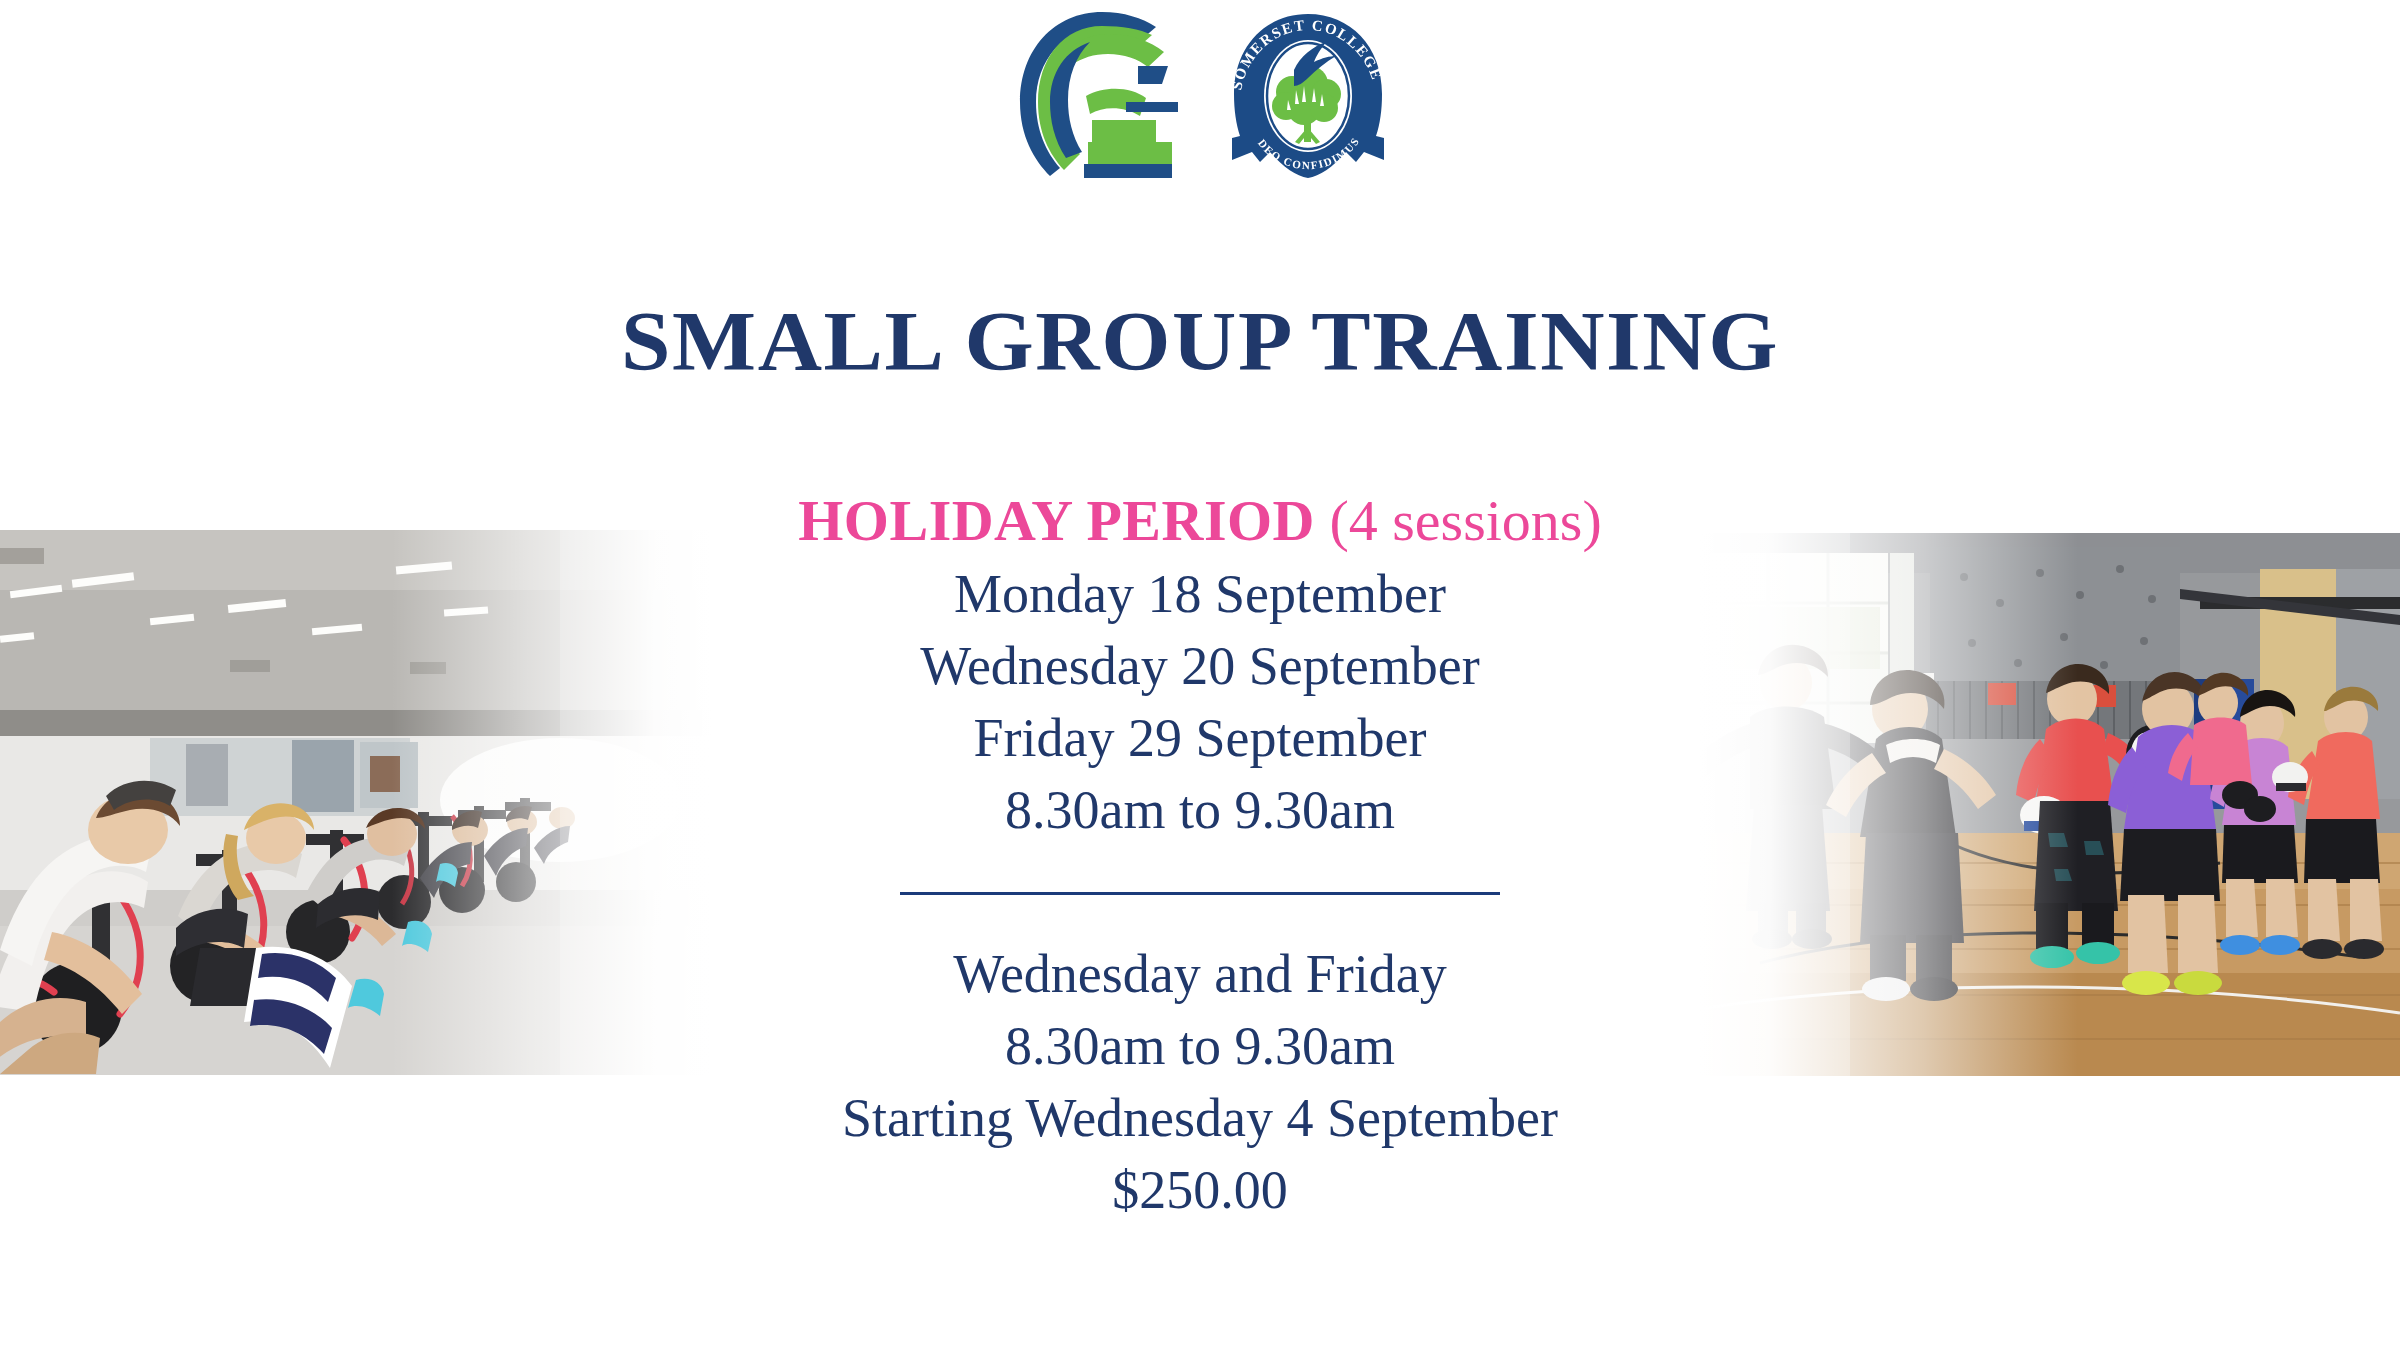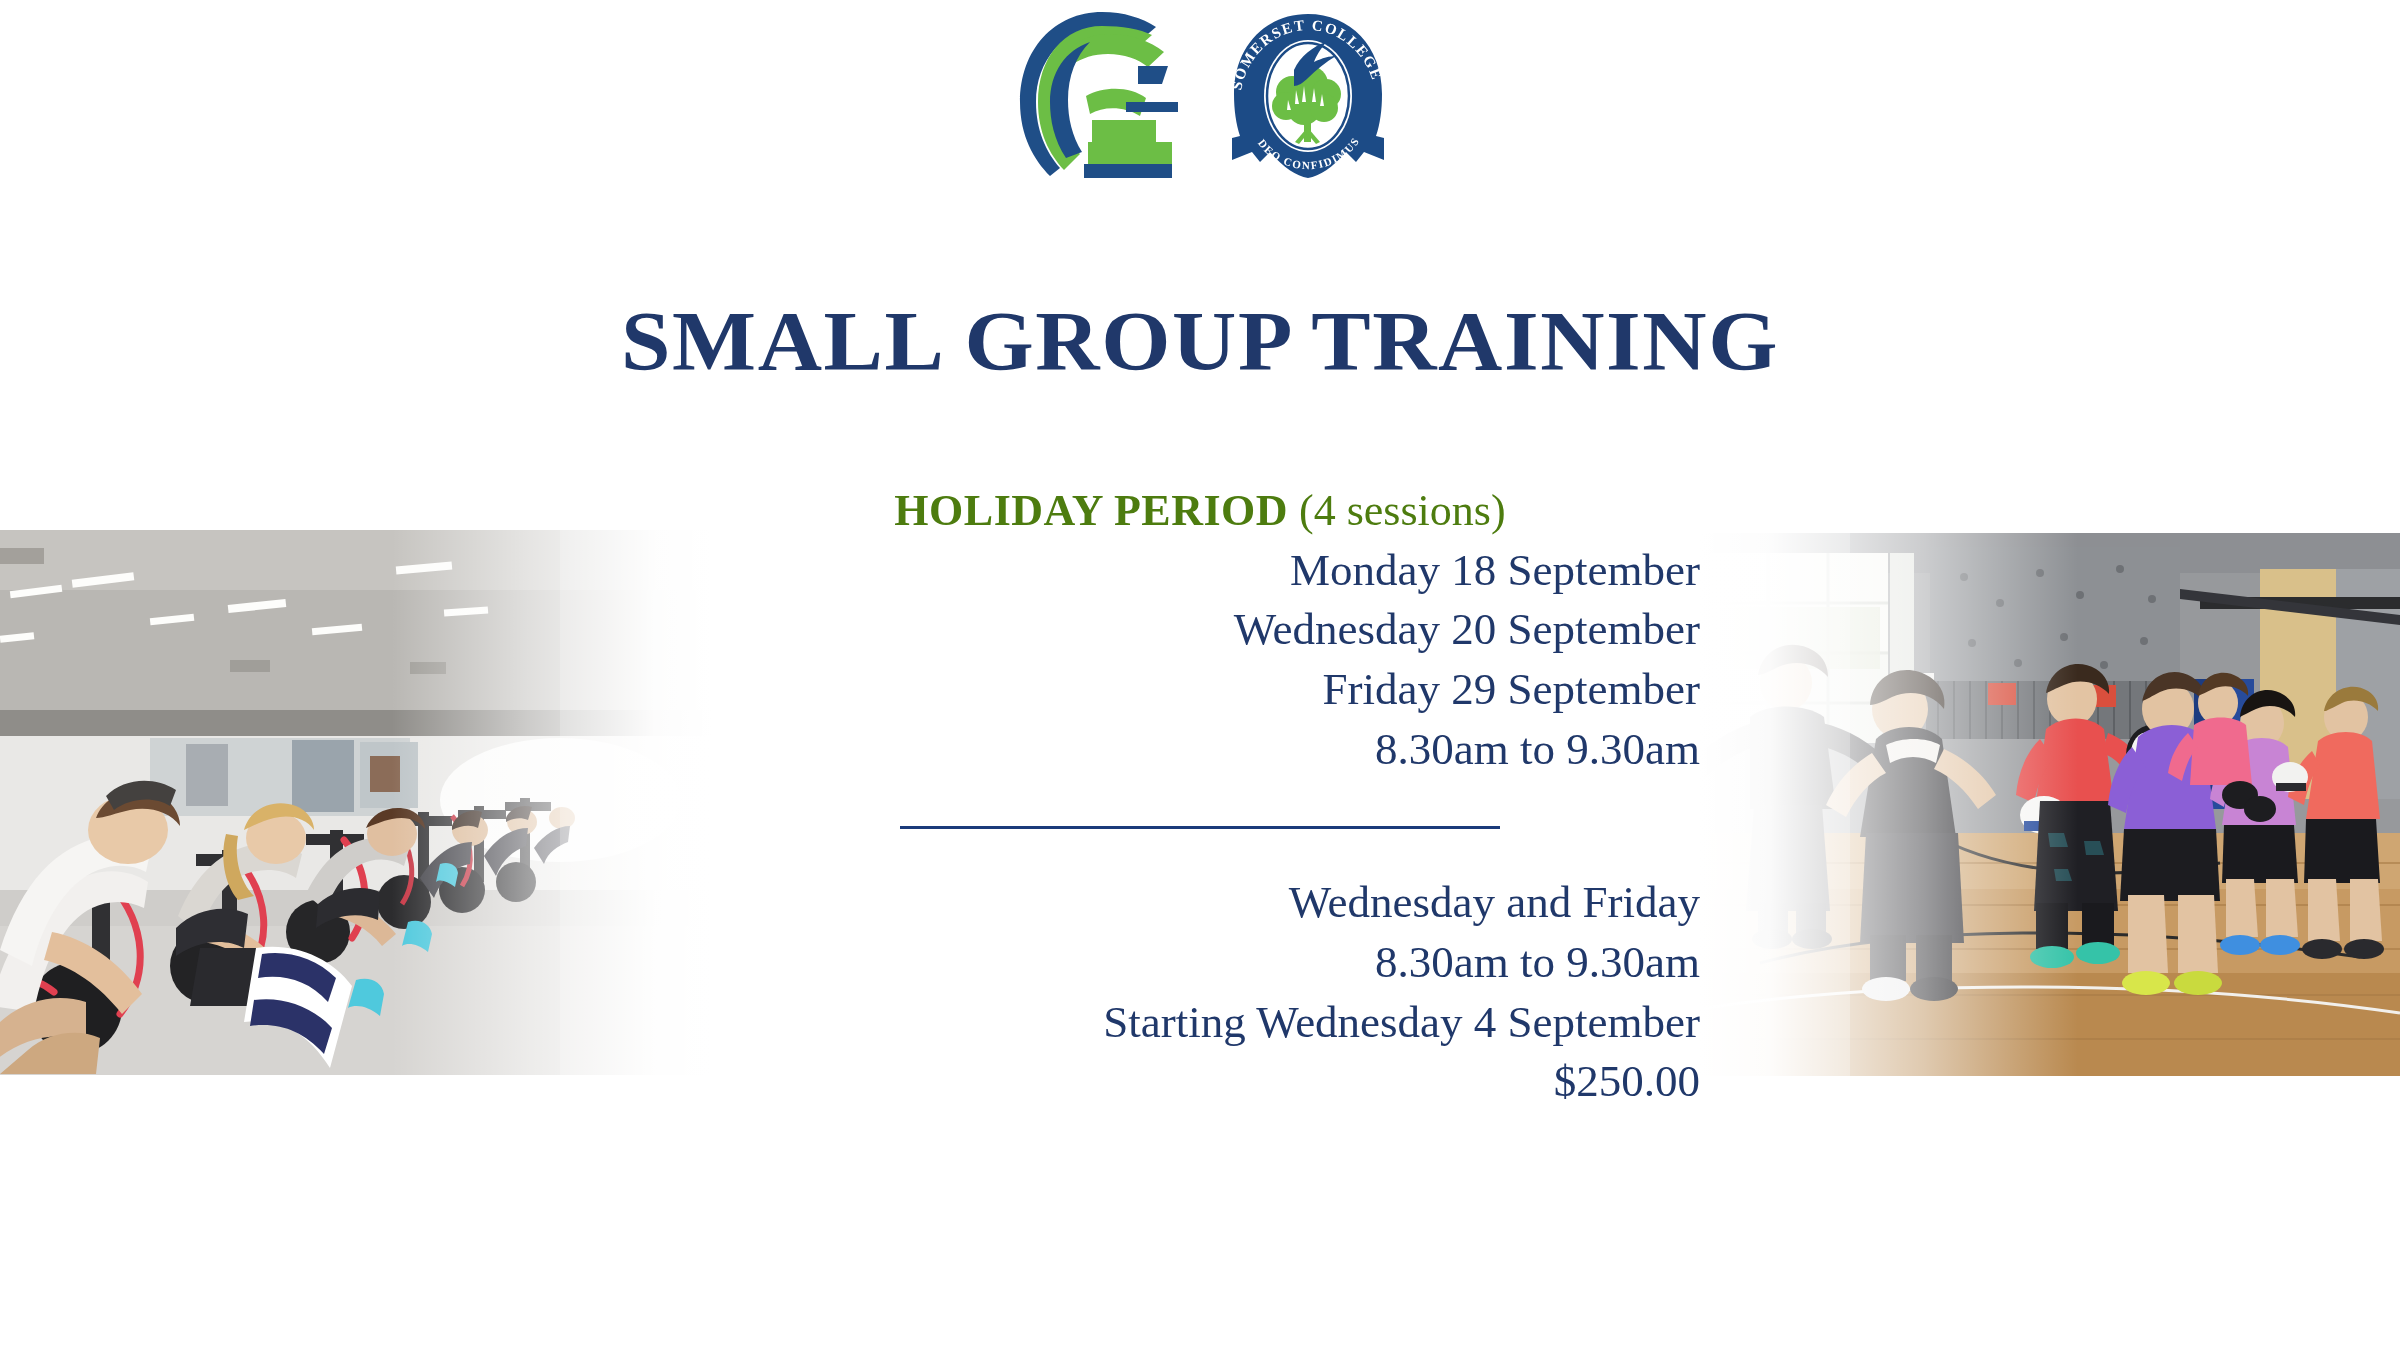--- a/index.html
+++ b/index.html
@@ -88,30 +88,29 @@
 
   
   #info-column {
     position: absolute;
     left: 700px;
     top: 482px;
     width: 1000px;
     text-align: center;
   }
   .block-line {
-    font-size: 45px;
+    font-size: 54px;
     line-height: 1.33;
     color: #20386a;
     white-space: nowrap;
-    text-align: right;
   }
   .block-heading {
-    font-size: 44px;
+    font-size: 58px;
     line-height: 1.33;
-    color: #4d7c0f;
+    color: #ec4899;
     white-space: nowrap;
   }
   .block-heading .strong { font-weight: bold; letter-spacing: 0.5px; }
   .block-heading .light  { font-weight: normal; }
 
   #section-divider {
     width: 600px;
     height: 0;
     margin: 46px auto 44px auto;
     border-top: 3px solid #1b3b7a;

